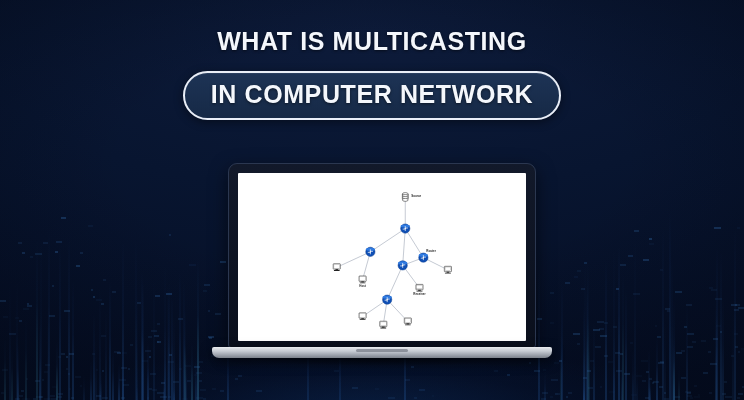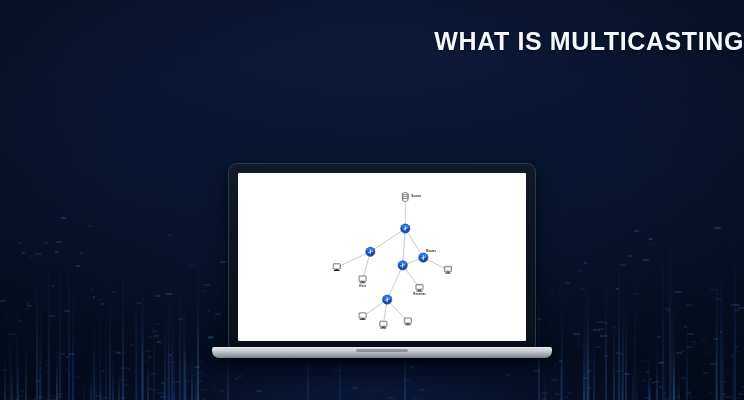--- a/index.html
+++ b/index.html
@@ -27,21 +27,20 @@
     position:absolute;inset:0;pointer-events:none;
     background:radial-gradient(85% 70% at 50% 40%, rgba(0,0,0,0) 40%, rgba(2,7,20,.55) 100%);
   }
 
   
   .head-wrap{position:absolute;left:0;top:28px;width:744px;text-align:center;z-index:6;}
   .title{
     font-size:25px;font-weight:700;letter-spacing:.6px;color:#f4f7fc;
     text-transform:uppercase;line-height:1.1;margin:0;
     text-shadow:0 1px 3px rgba(0,0,0,.55);
-    text-align:right;
   }
   .pill{
     display:inline-block;margin-top:15px;
     padding:9px 26px 11px;
     border:2px solid #e9eef7;border-radius:30px;
     background:linear-gradient(180deg,#1d3355 0%,#162946 100%);
     box-shadow:0 2px 10px rgba(0,0,0,.45), inset 0 1px 0 rgba(255,255,255,.06);
   }
   .pill-text{
     font-size:25px;font-weight:700;letter-spacing:.6px;color:#f4f7fc;
@@ -446,20 +445,23 @@
       <div class="dash" style="left: 199.2px; bottom: 36.9px; width: 4.2px; opacity: 0.27;"></div>
       <div class="dash" style="left: 50.3px; bottom: 3.2px; width: 4.5px; opacity: 0.36;"></div>
       <div class="dash" style="left: 255.8px; bottom: 8.3px; width: 5.9px; opacity: 0.59;"></div>
       <div class="dash" style="left: 413.5px; bottom: 1.4px; width: 3.7px; opacity: 0.45;"></div>
       <div class="dash" style="left: 202.7px; bottom: 0.1px; width: 3px; opacity: 0.45;"></div>
     </div>
   <div class="glow-floor"></div>
 
   <div class="head-wrap">
     <h1 class="title">WHAT IS MULTICASTING</h1>
+    <div class="pill">
+      <span class="pill-text">IN COMPUTER NETWORK</span>
+    </div>
   </div>
 
   <div class="laptop">
     <div class="base-shadow"></div>
     <div class="lid">
       <div class="screen">
         <div class="diagram">
           <svg id="diagram-svg" viewBox="0 0 300 260" preserveAspectRatio="xMidYMid meet">
               <g>
                 <line x1="186" y1="36" x2="186" y2="86" stroke="#9aa3b2" stroke-width="0.9"></line>

